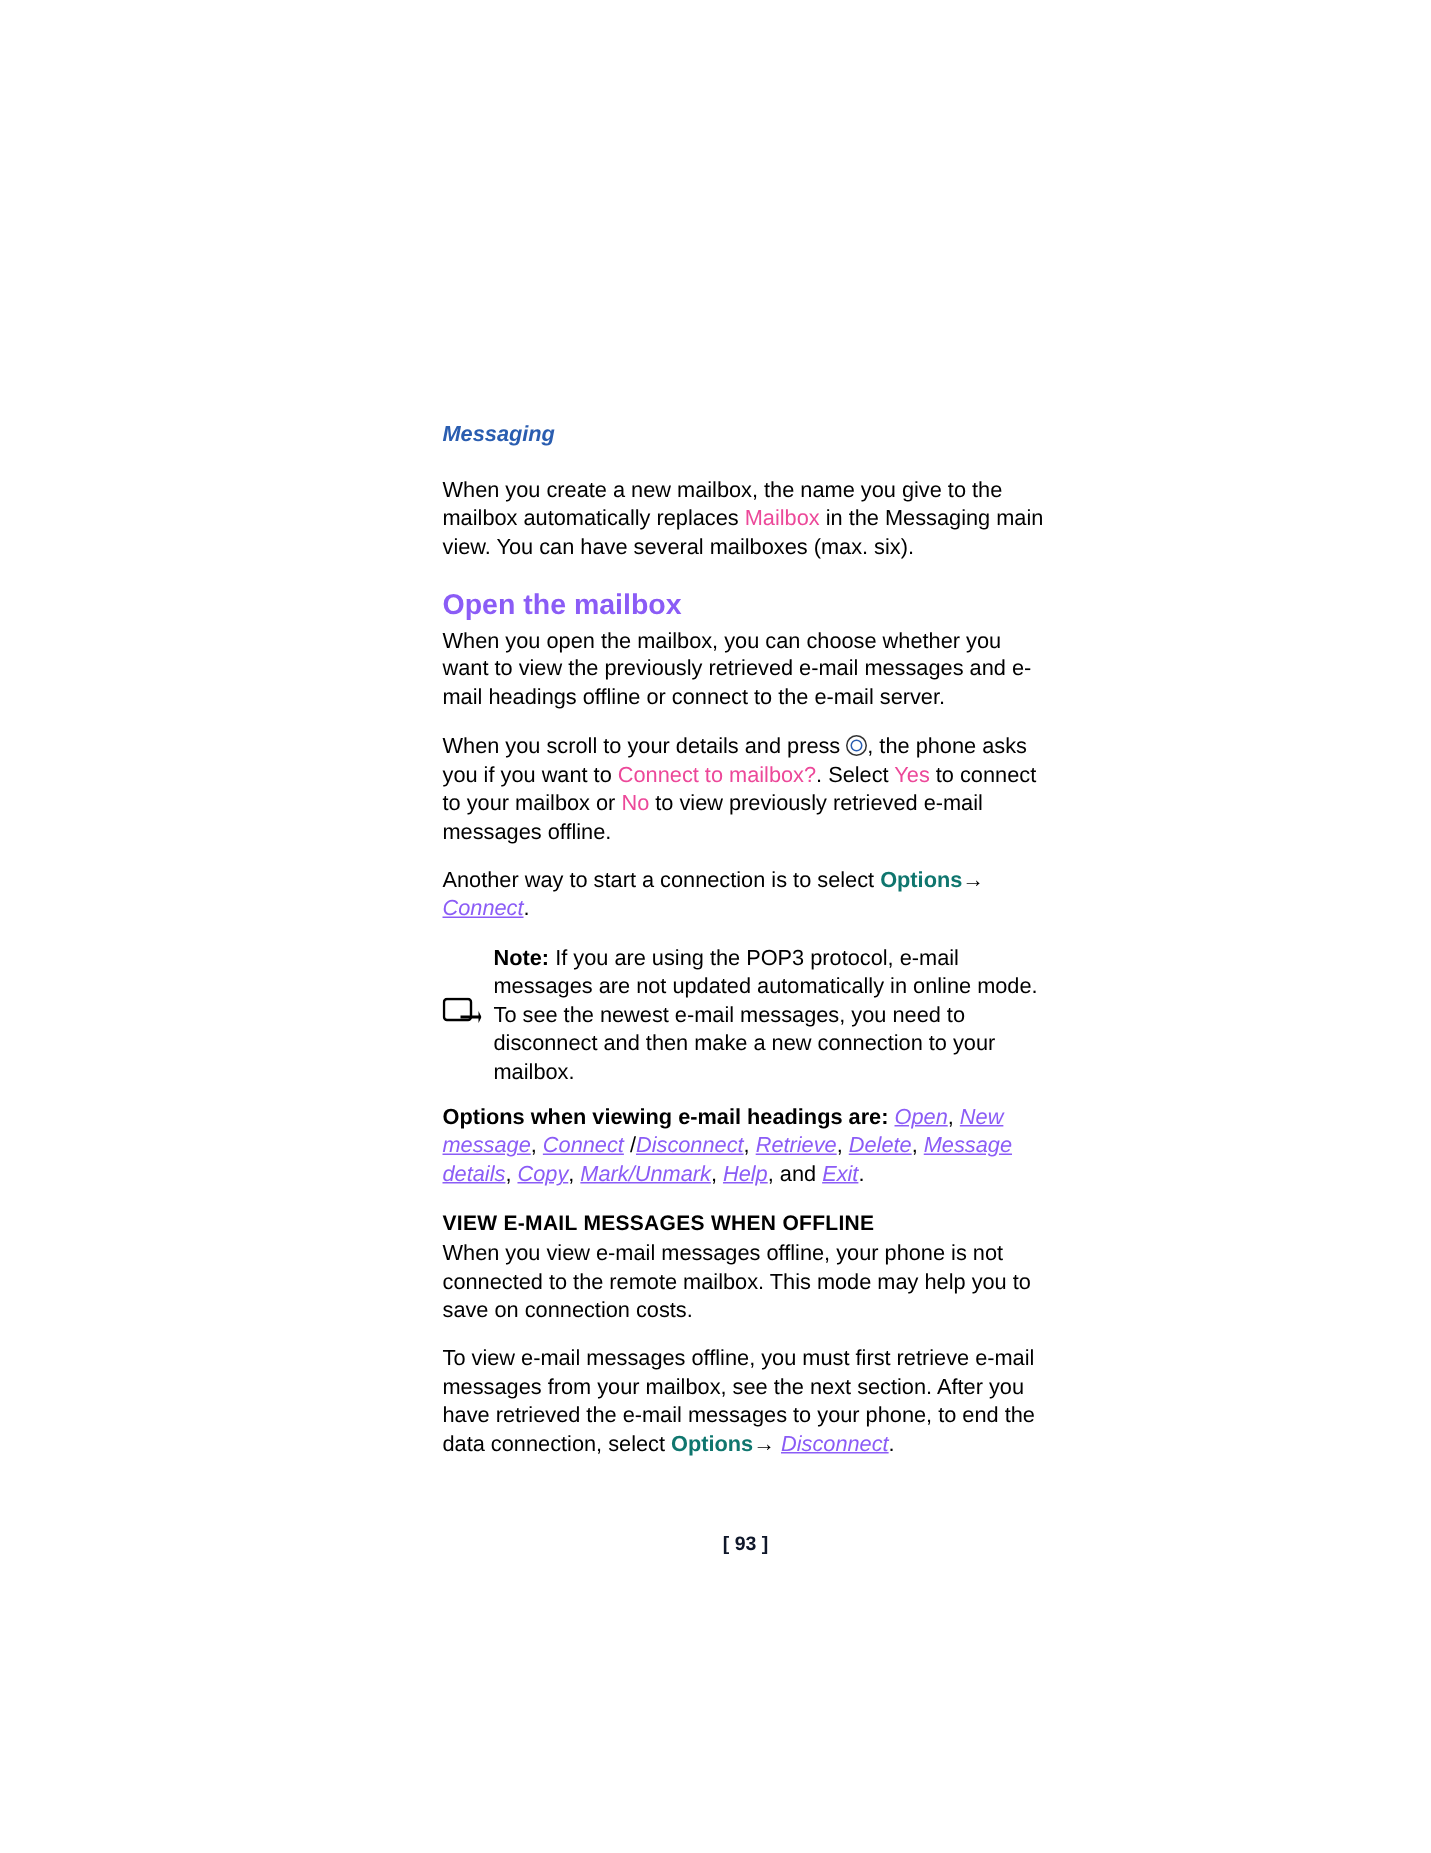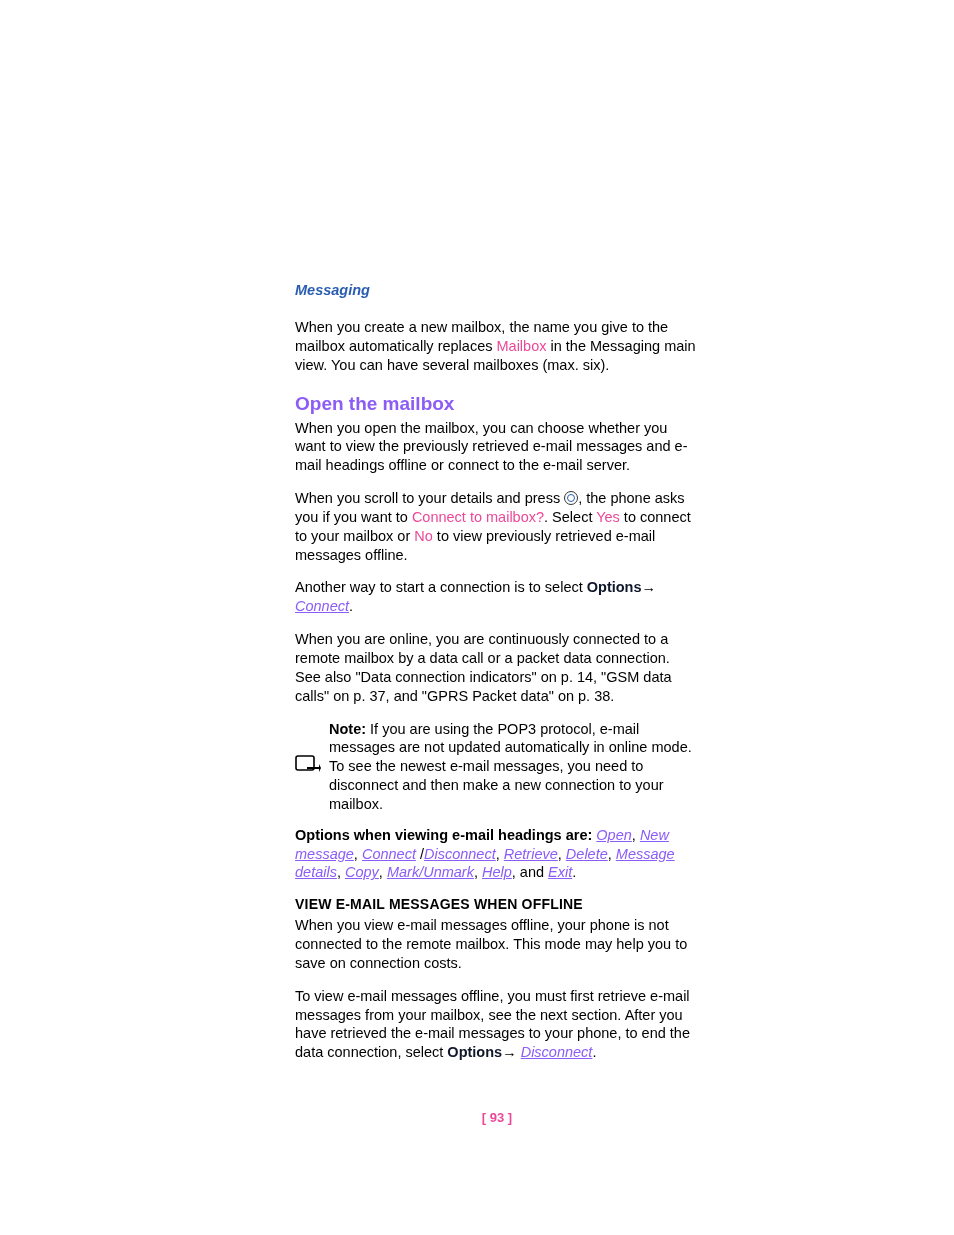--- a/index.html
+++ b/index.html
@@ -24,21 +24,21 @@
     margin-bottom: 20px;
   }
   p {
     margin: 0 0  8px 0;
     font-size: 14.5px;
     line-height: 1.3;
   }
   .para-block { margin-bottom: 14px; }
   .inline-blue { color: #ec4899; }
   .inline-blue-it { color: #8b5cf6; font-style: italic; text-decoration: underline; }
-  .inline-blue-bold { color: #0f172a; font-weight: bold; }
+  .inline-blue-bold { color: #0f766e; font-weight: bold; }
   h2.section-title {
     color: #8b5cf6;
     font-weight: bold;
     font-size: 19px;
     margin: 18px 0 4px 0;
   }
   h3.subhead {
     font-weight: bold;
     font-size: 14px;
     letter-spacing: 0.2px;
@@ -56,21 +56,21 @@
   .note-text {
     flex: 1;
     font-size: 14.5px;
     line-height: 1.3;
   }
   .bold { font-weight: bold; }
   .pagenum {
     text-align: center;
     font-size: 13px;
     font-weight: bold;
-    color: #ec4899;
+    color: #0f172a;
     margin-top: 48px;
   }
   .arrow { font-family: Arial, sans-serif; }
   .scroll-icon {
     display: inline-block;
     width: 14px; height: 14px;
     border: 1.2px solid #333;
     border-radius: 50%;
     vertical-align: -2px;
     position: relative;
@@ -103,21 +103,20 @@
 
   <p class="para-block">
     <span>When you scroll to your details and press </span><span class="scroll-icon"></span><span>, the phone asks you if you want to </span><span class="inline-blue">Connect to mailbox?</span><span>. Select </span><span class="inline-blue">Yes</span><span> to connect to your mailbox or </span><span class="inline-blue">No</span><span> to view previously retrieved e-mail messages offline.</span>
   </p>
 
   <p class="para-block">
     <span>Another way to start a connection is to select </span><span class="inline-blue-bold">Options</span><span class="arrow">→ </span><span class="inline-blue-it">Connect</span><span>.</span>
   </p>
 
 
-  <p class="para-block">When you are online, you are continuously connected to a remote mailbox by a data call or a packet data connection. See also "Data connection indicators" on p. 14, "GSM data calls" on p. 37, and "GPRS Packet data" on p. 38.</p>
 
   <div class="note-row">
     <div class="note-icon">
       <svg class="note-svg" viewBox="0 0 26 22">
         <rect x="1" y="1" width="18" height="14" rx="2" ry="2" fill="none" stroke="#000" stroke-width="1.6"></rect>
         <path d="M 12 12 L 24 12 L 24 9 L 26 13 L 24 17 L 24 14 L 12 14 Z" fill="#000"></path>
       </svg>
     </div>
     <div class="note-text">
       <span class="bold">Note:</span><span> If you are using the POP3 protocol, e-mail messages are not updated automatically in online mode. To see the newest e-mail messages, you need to disconnect and then make a new connection to your mailbox.</span>

